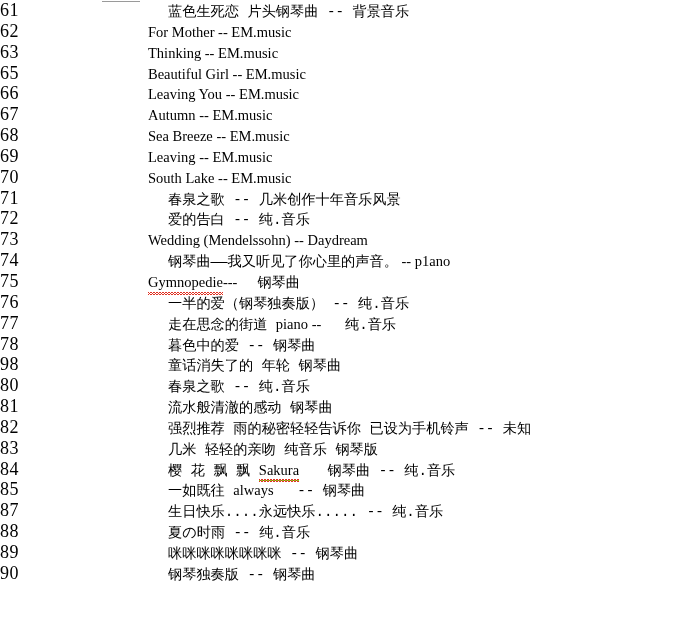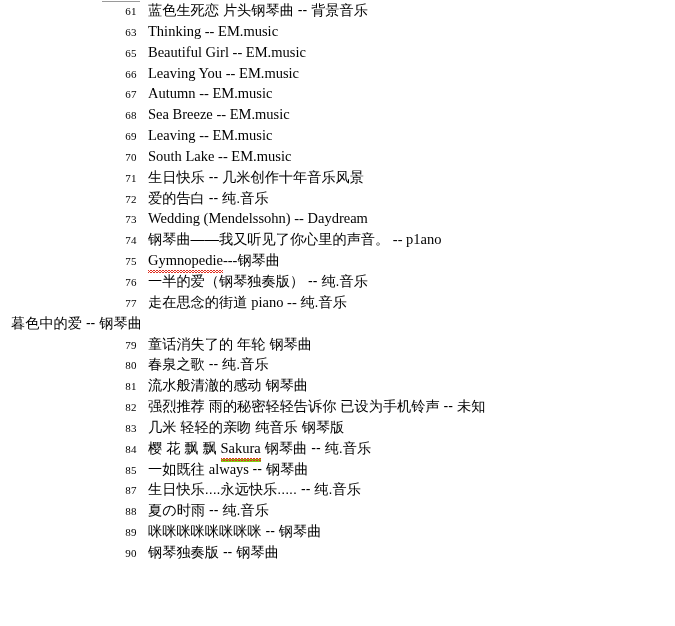--- a/index.html
+++ b/index.html
@@ -44,37 +44,38 @@
     display: flex;
     align-items: baseline;
     height: 20.85px;
     line-height: 20.85px;
     white-space: nowrap;
   }
 
   .num {
     width: 137px;
     min-width: 137px;
-    text-align: right;
-    font-family: "Liberation Serif", "DejaVu Serif", serif;
-    font-size: 11px;
+    text-align: left;
+    font-family: "Liberation Serif", "DejaVu Serif", serif;
+    font-size: 18px;
     color: #000000;
     letter-spacing: 0.4px;
   }
 
   .title {
     padding-left: 11px;
     font-size: 14.5px;
     font-family: "Liberation Serif", "DejaVu Serif", serif;
   }
 
   
   .cjk {
-    font-family: Liberation Sans, sans-serif;
+    font-family: Liberation Mono, monospace;
     font-size: 14.2px;
+    margin-left: 20px;
   }
   .lat {
     font-family: "Liberation Serif", "DejaVu Serif", serif;
     font-size: 14.5px;
   }
 
   
   .sp {
     position: relative;
     display: inline-block;
@@ -87,37 +88,41 @@
     bottom: -2px;
     height: 3px;
     background-image:
       linear-gradient(45deg, transparent 42%, #e03020 42%, #e03020 58%, transparent 58%),
       linear-gradient(-45deg, transparent 42%, #e03020 42%, #e03020 58%, transparent 58%);
     background-size: 3px 3px;
     background-repeat: repeat-x;
   }
   
   .ul {
-    border-bottom: 3px solid #84cc16;
+    border-bottom: 1px solid #84cc16;
     font-family: Liberation Serif, serif;
   }
 </style>
 </head>
 <body>
 
 <div id="doc-page">
 
   <div id="top-rule"></div>
 
   <div id="list">
       <div class="row">
         <span class="num">61</span>
         <span class="title"><span class="cjk">蓝色生死恋 片头钢琴曲 -- 背景音乐</span></span>
       </div>
       <div class="row">
+        <span class="num">62</span>
+        <span class="title"><span class="lat">For Mother -- EM.music</span></span>
+      </div>
+      <div class="row">
         <span class="num">63</span>
         <span class="title"><span class="lat">Thinking -- EM.music</span></span>
       </div>
       <div class="row">
         <span class="num">65</span>
         <span class="title"><span class="lat">Beautiful Girl -- EM.music</span></span>
       </div>
       <div class="row">
         <span class="num">66</span>
         <span class="title"><span class="lat">Leaving You -- EM.music</span></span>
@@ -133,21 +138,21 @@
       <div class="row">
         <span class="num">69</span>
         <span class="title"><span class="lat">Leaving -- EM.music</span></span>
       </div>
       <div class="row">
         <span class="num">70</span>
         <span class="title"><span class="lat">South Lake -- EM.music</span></span>
       </div>
       <div class="row">
         <span class="num">71</span>
-        <span class="title"><span class="cjk">生日快乐 -- 几米创作十年音乐风景</span></span>
+        <span class="title"><span class="cjk">春泉之歌 -- 几米创作十年音乐风景</span></span>
       </div>
       <div class="row">
         <span class="num">72</span>
         <span class="title"><span class="cjk">爱的告白 -- 纯.音乐</span></span>
       </div>
       <div class="row">
         <span class="num">73</span>
         <span class="title"><span class="lat">Wedding (Mendelssohn) -- Daydream</span></span>
       </div>
       <div class="row">
@@ -160,24 +165,25 @@
       </div>
       <div class="row">
         <span class="num">76</span>
         <span class="title"><span class="cjk">一半的爱（钢琴独奏版） -- 纯.音乐</span></span>
       </div>
       <div class="row">
         <span class="num">77</span>
         <span class="title"><span class="cjk">走在思念的街道 </span><span class="lat">piano -- </span><span class="cjk">纯.音乐</span></span>
       </div>
       <div class="row">
+        <span class="num">78</span>
         <span class="title"><span class="cjk">暮色中的爱 -- 钢琴曲</span></span>
       </div>
       <div class="row">
-        <span class="num">79</span>
+        <span class="num">98</span>
         <span class="title"><span class="cjk">童话消失了的 年轮 钢琴曲</span></span>
       </div>
       <div class="row">
         <span class="num">80</span>
         <span class="title"><span class="cjk">春泉之歌 -- 纯.音乐</span></span>
       </div>
       <div class="row">
         <span class="num">81</span>
         <span class="title"><span class="cjk">流水般清澈的感动 钢琴曲</span></span>
       </div>

